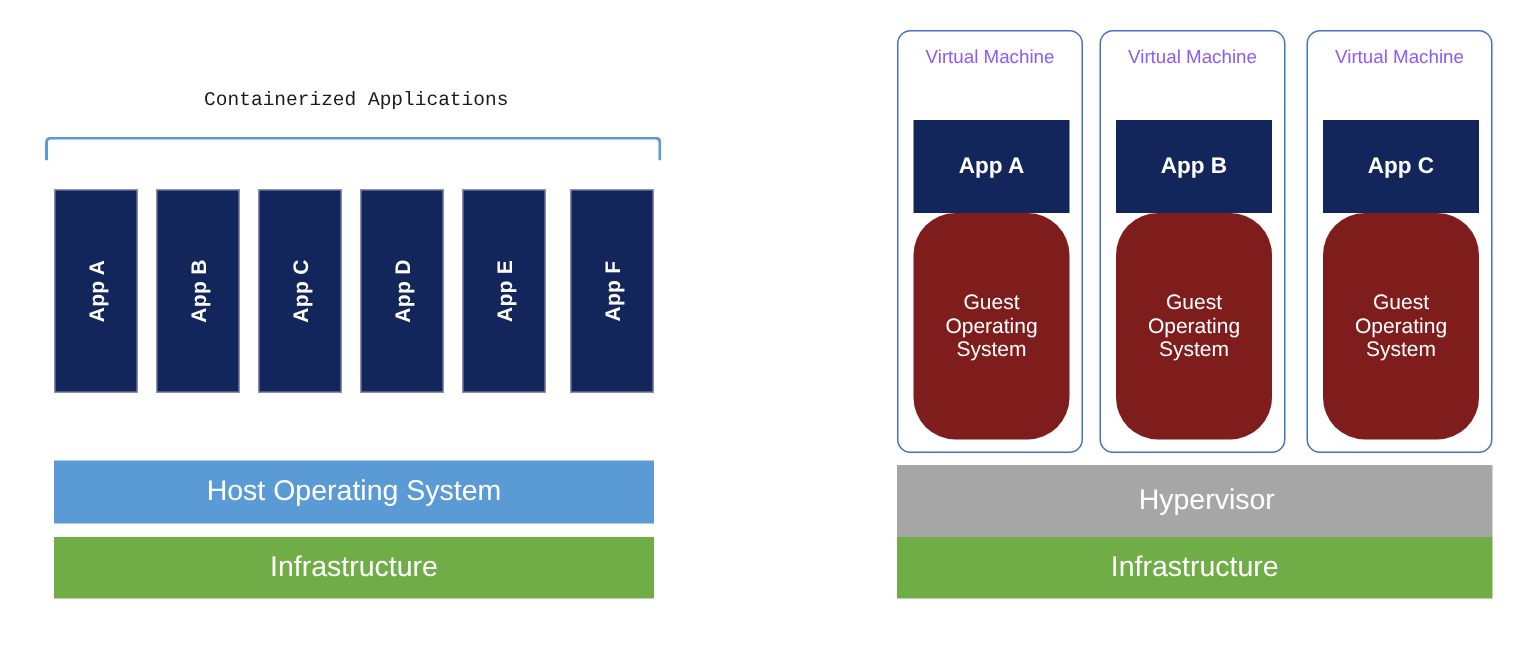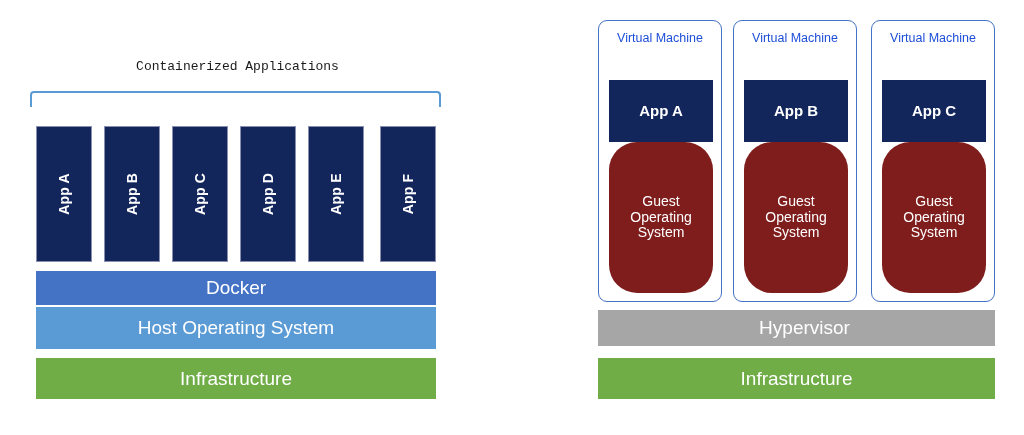--- a/index.html
+++ b/index.html
@@ -89,21 +89,21 @@
     border-radius: 9px;
     background: #ffffff;
   }
   .vm-title {
     position: absolute;
     left: 0;
     right: 0;
     top: 10px;
     text-align: center;
     font-size: 12.5px;
-    color: #1d4ed8;
+    color: #8b5cf6;
     white-space: nowrap;
   }
   .vm-app {
     background: #12265c;
     font-size: 15px;
     font-weight: bold;
   }
   .vm-guest {
     background: #7f1d1d;
     font-size: 14px;
@@ -135,21 +135,20 @@
     <div class="abs app-col" style="left:240px; top:126px; width:56px; height:136px;">
       <span class="vlabel">App D</span>
     </div>
     <div class="abs app-col" style="left:308px; top:126px; width:56px; height:136px;">
       <span class="vlabel">App E</span>
     </div>
     <div class="abs app-col" style="left:380px; top:126px; width:56px; height:136px;">
       <span class="vlabel">App F</span>
     </div>
 
-    <div class="abs center-txt layer-docker" style="left:36px; top:271px; width:400px; height:34px;">Docker</div>
 
     <div class="abs center-txt layer-hostos" style="left:36px; top:307px; width:400px; height:42px;">Host Operating System</div>
 
     <div class="abs center-txt layer-infra" style="left:36px; top:358px; width:400px; height:41px;">Infrastructure</div>
   </div>
 
   <div class="abs" style="left:500px; top:0; width:524px; height:435px;">
 
     <div class="abs vm-card" style="left:98px; top:20px; width:124px; height:282px;">
       <div class="vm-title">Virtual Machine</div>
@@ -174,18 +173,18 @@
     <div class="abs vm-card" style="left:371px; top:20px; width:124px; height:282px;">
       <div class="vm-title">Virtual Machine</div>
       <div class="abs center-txt vm-app" style="left:10px; top:59px; width:104px; height:62px;">App C</div>
       <div class="abs center-txt vm-guest" style="left:10px; top:121px; width:104px; height:151px;">
         <span>Guest</span>
         <span>Operating</span>
         <span>System</span>
       </div>
     </div>
 
-    <div class="abs center-txt layer-hypervisor" style="left:98px; top:310px; width:397px; height:36px;padding-left:16px;">Hypervisor</div>
+    <div class="abs center-txt layer-hypervisor" style="left:98px; top:310px; width:397px; height:48px;padding-left:16px;">Hypervisor</div>
 
     <div class="abs center-txt layer-infra" style="left:98px; top:358px; width:397px; height:41px;">Infrastructure</div>
   </div>
 
 </div>
 
 </body></html>

